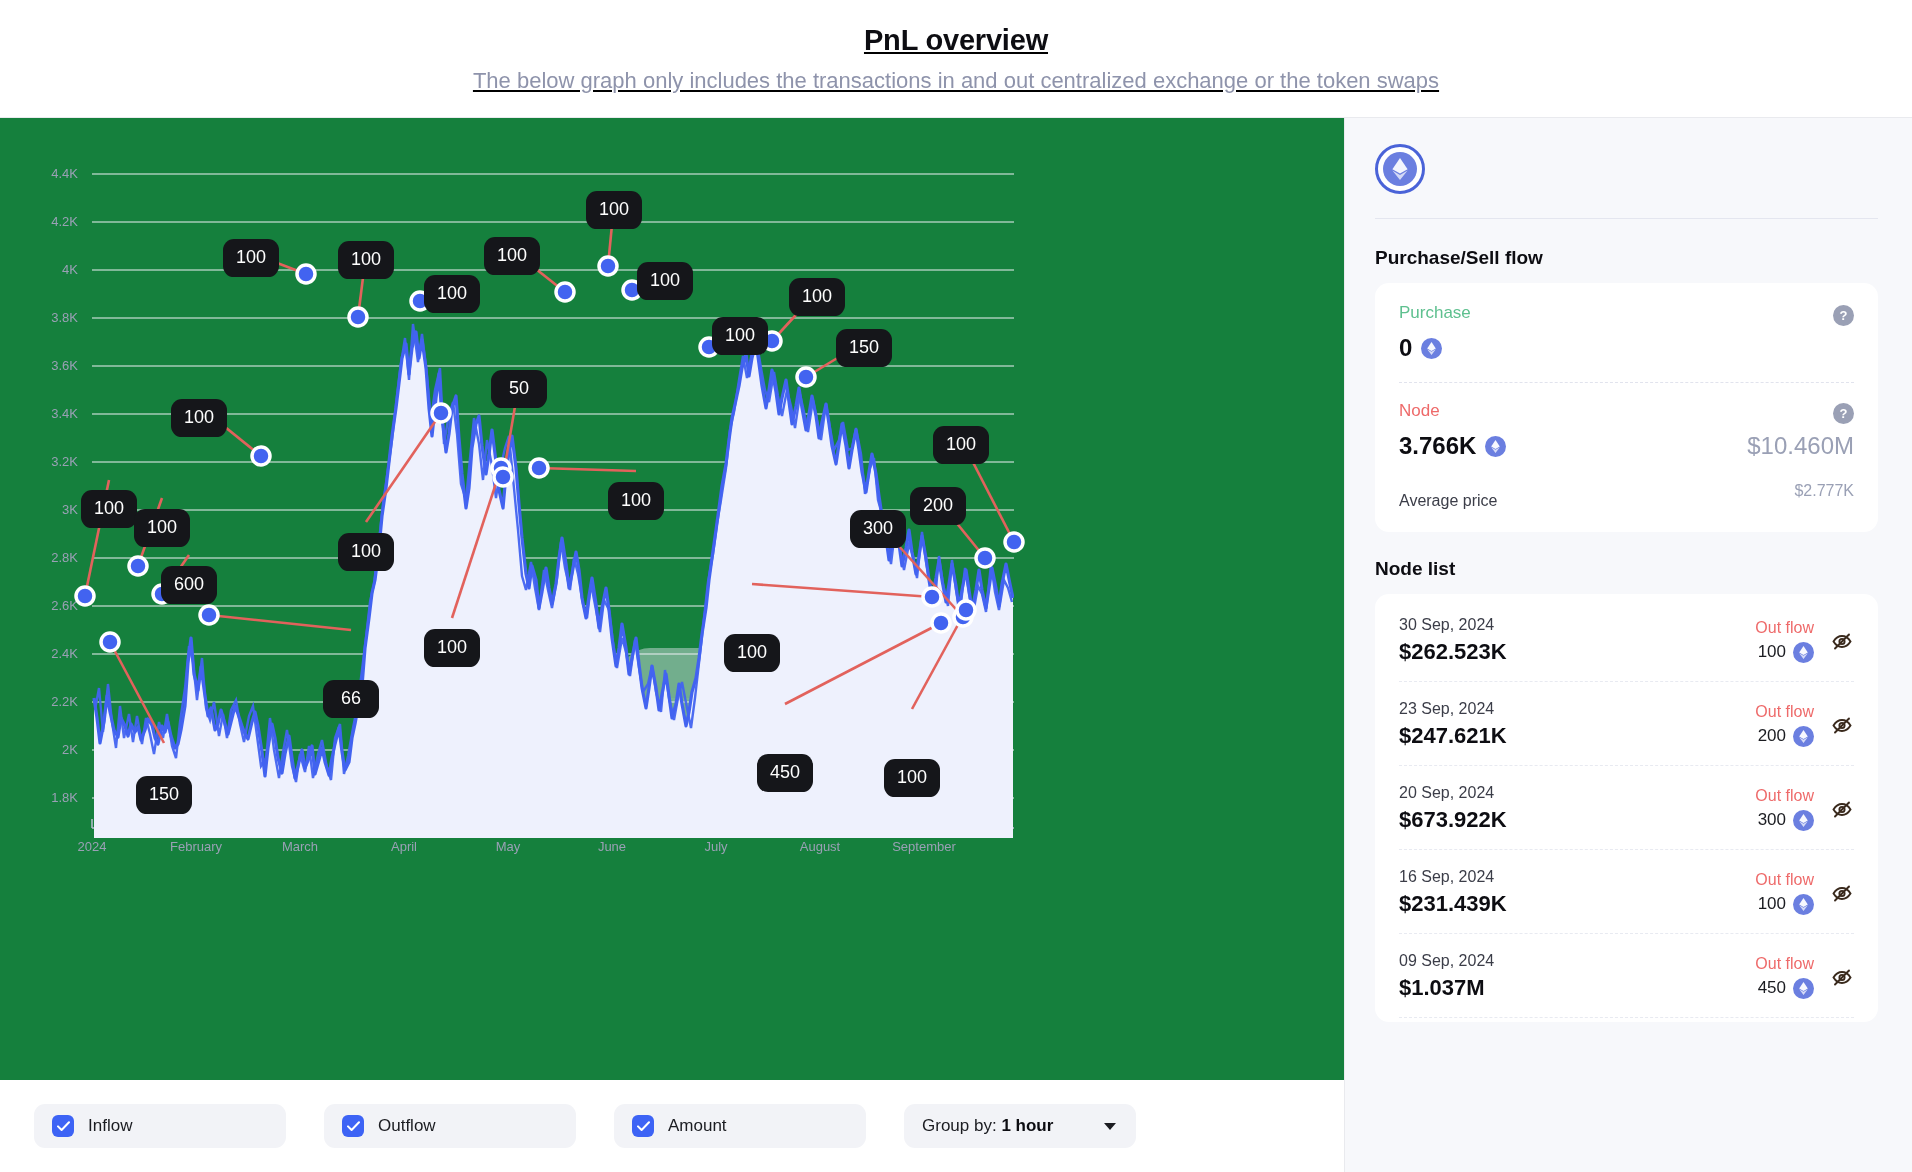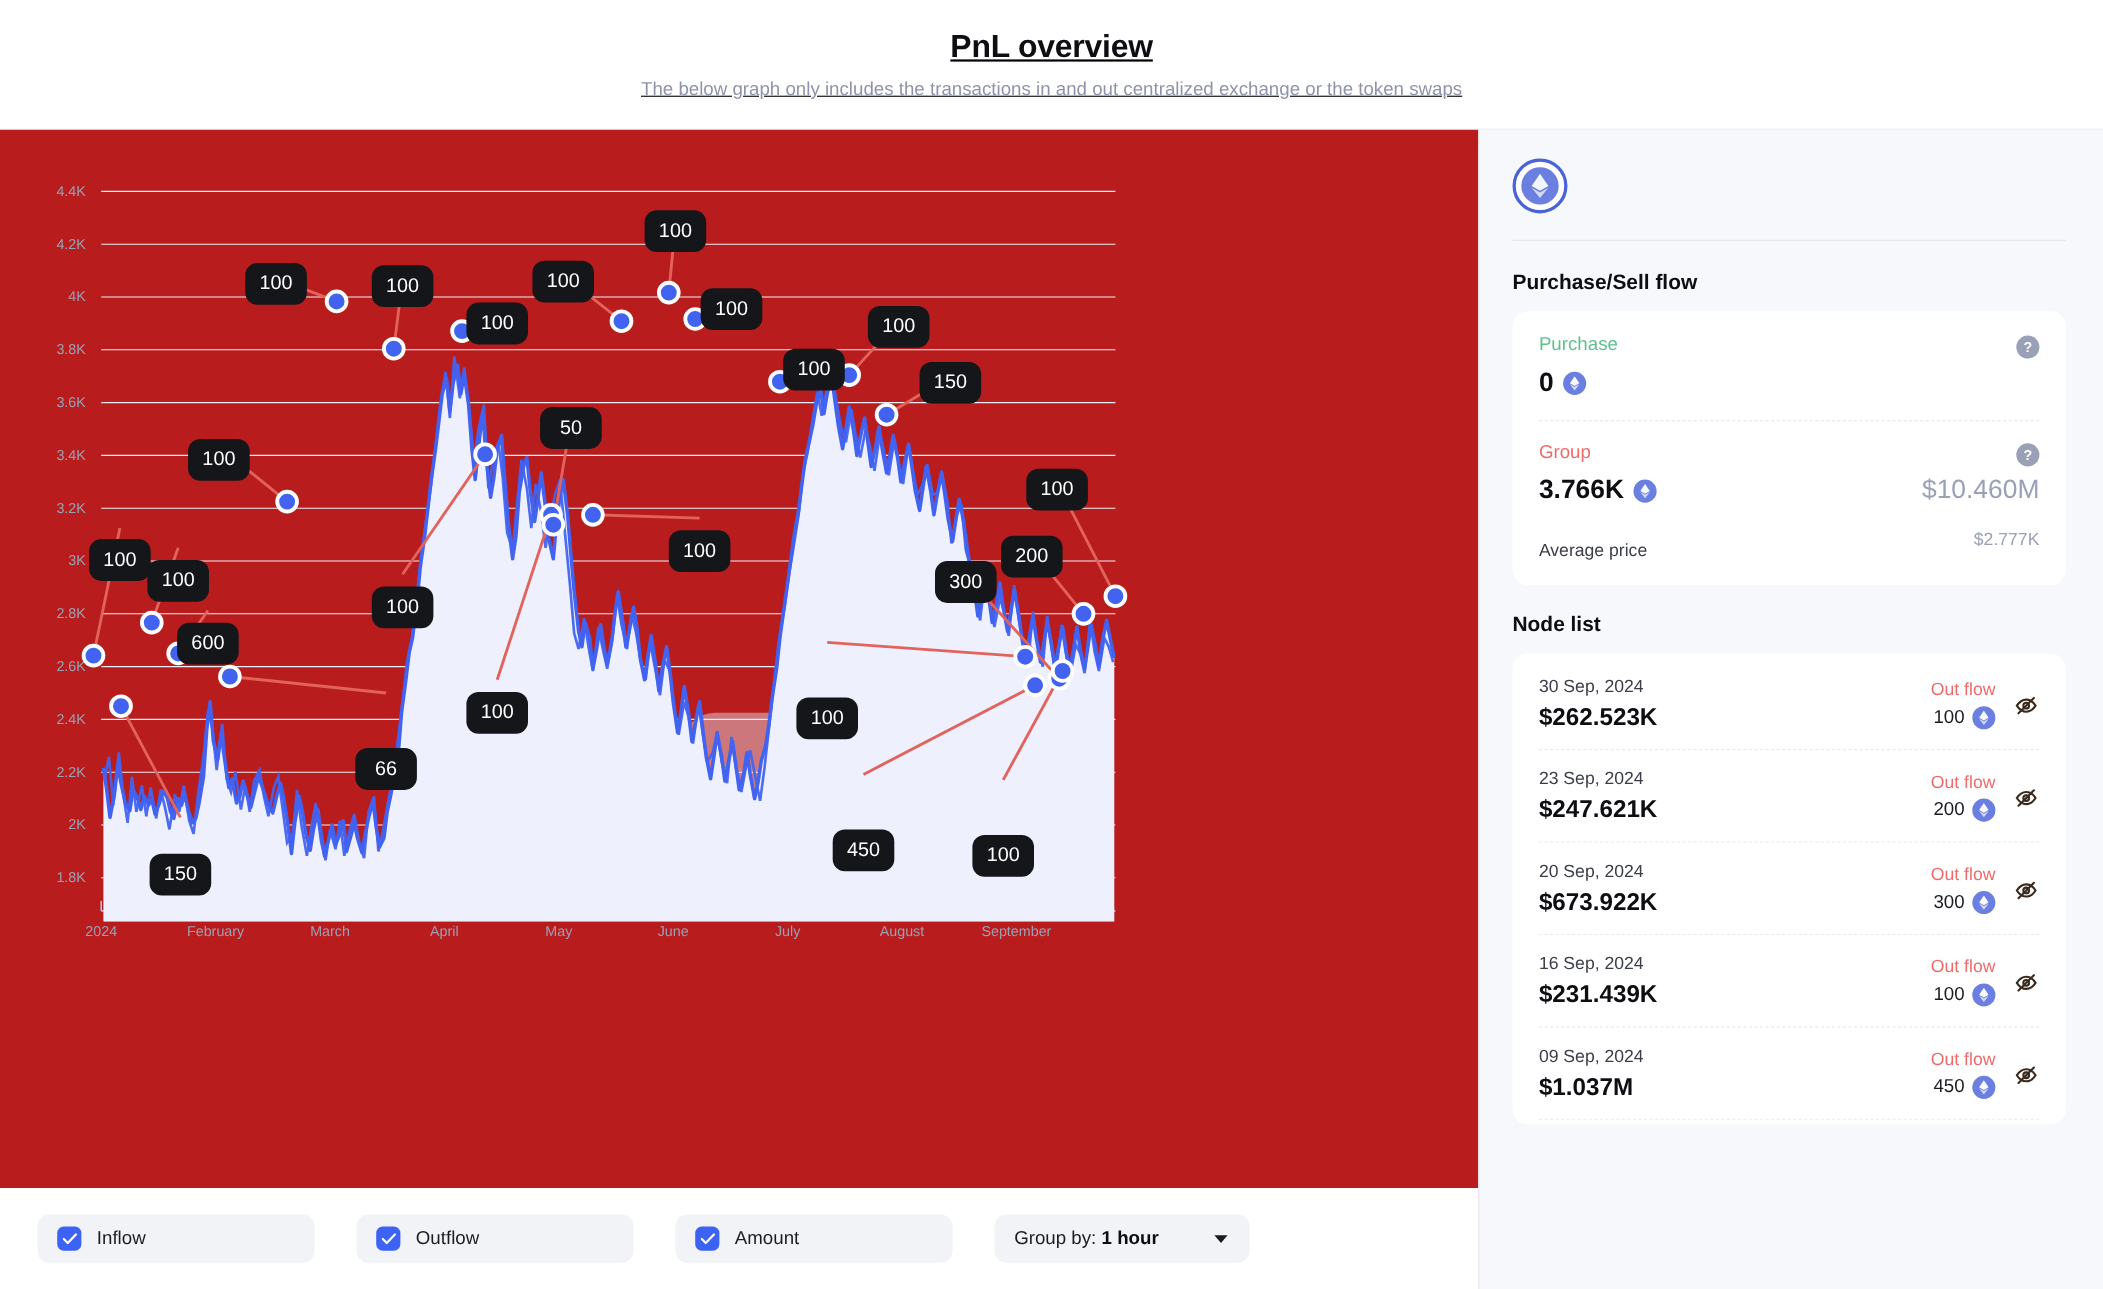--- a/index.html
+++ b/index.html
@@ -19,28 +19,28 @@
     display: flex; flex-direction: column;
     align-items: center; justify-content: center;
     background: #fff;
     text-decoration: underline;
   }
   .header h1 {
     font-size: 29px; font-weight: 700; color: #0d0d12; letter-spacing: -0.2px;
     line-height: 1.2;
   }
   .header .subtitle {
-    margin-top: 10px; font-size: 17px; color: #8e93ab; font-weight: 400;
+    margin-top: 10px; font-size: 22px; color: #8e93ab; font-weight: 400;
   }
 
   
   .body { flex: 1; display: flex; min-height: 0; }
   .left-pane {
     width: 1344px; flex: 0 0 1344px;
-    position: relative; background: #b91c1c;
+    position: relative; background: #15803d;
     display: flex; flex-direction: column;
   }
   .right-pane {
     flex: 1; background: #f7f8fb;
     border-left: 1px solid #e9eaee;
     padding: 26px 34px 0 30px;
     position: relative;
     overflow: hidden;
   }
 
@@ -488,21 +488,21 @@
                   <path d="M4.5 0 L8.8 6.4 L4.5 8.9 L0.2 6.4 Z" fill="#fff" opacity="0.95"></path>
                   <path d="M4.5 9.8 L8.8 7.3 L4.5 13 L0.2 7.3 Z" fill="#fff" opacity="0.72"></path>
                 </svg>
             </span>
           </span>
         </div>
 
         <div class="dash-sep"></div>
 
         <div class="flow-row-top">
-          <span class="flow-label sell">Group</span>
+          <span class="flow-label sell">Node</span>
           <span class="qmark">?</span>
         </div>
         <div class="amt-row">
           <span class="amt-left">
             <span class="amt-val">3.766K</span>
             <span class="eth-dot">
               <svg width="9" height="13" viewBox="0 0 9 13">
                   <path d="M4.5 0 L8.8 6.4 L4.5 8.9 L0.2 6.4 Z" fill="#fff" opacity="0.95"></path>
                   <path d="M4.5 9.8 L8.8 7.3 L4.5 13 L0.2 7.3 Z" fill="#fff" opacity="0.72"></path>
                 </svg>

